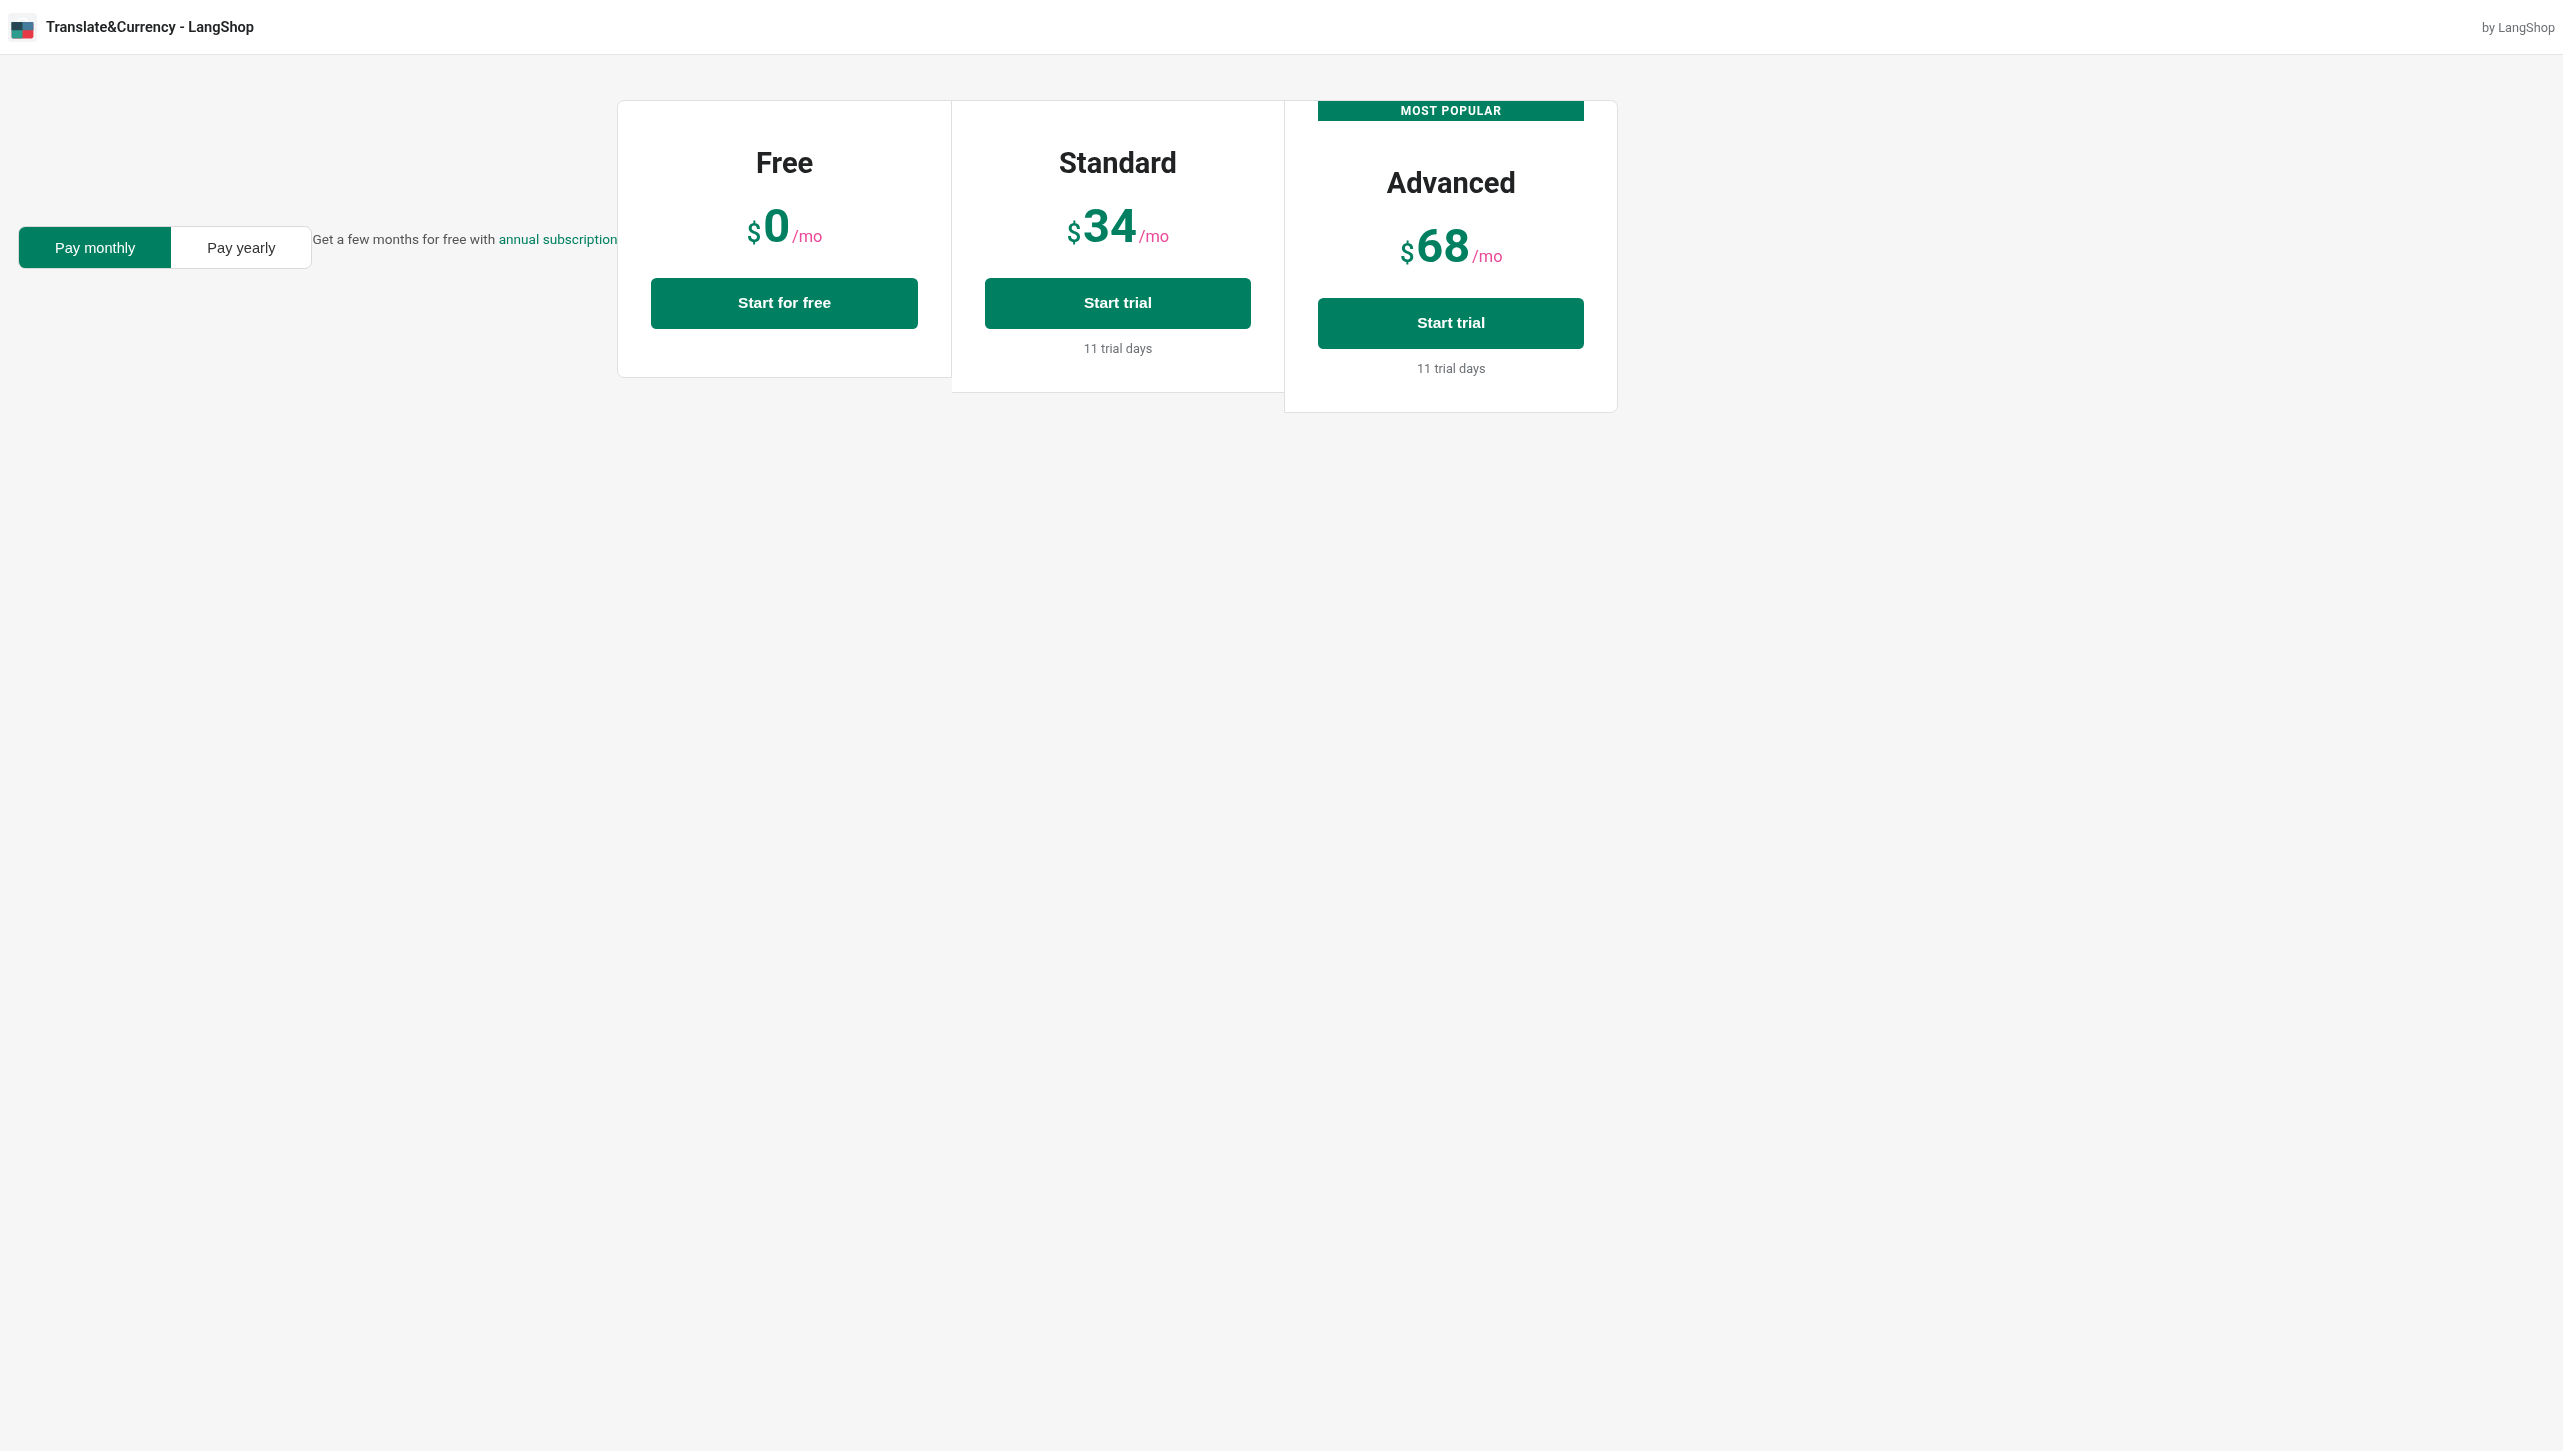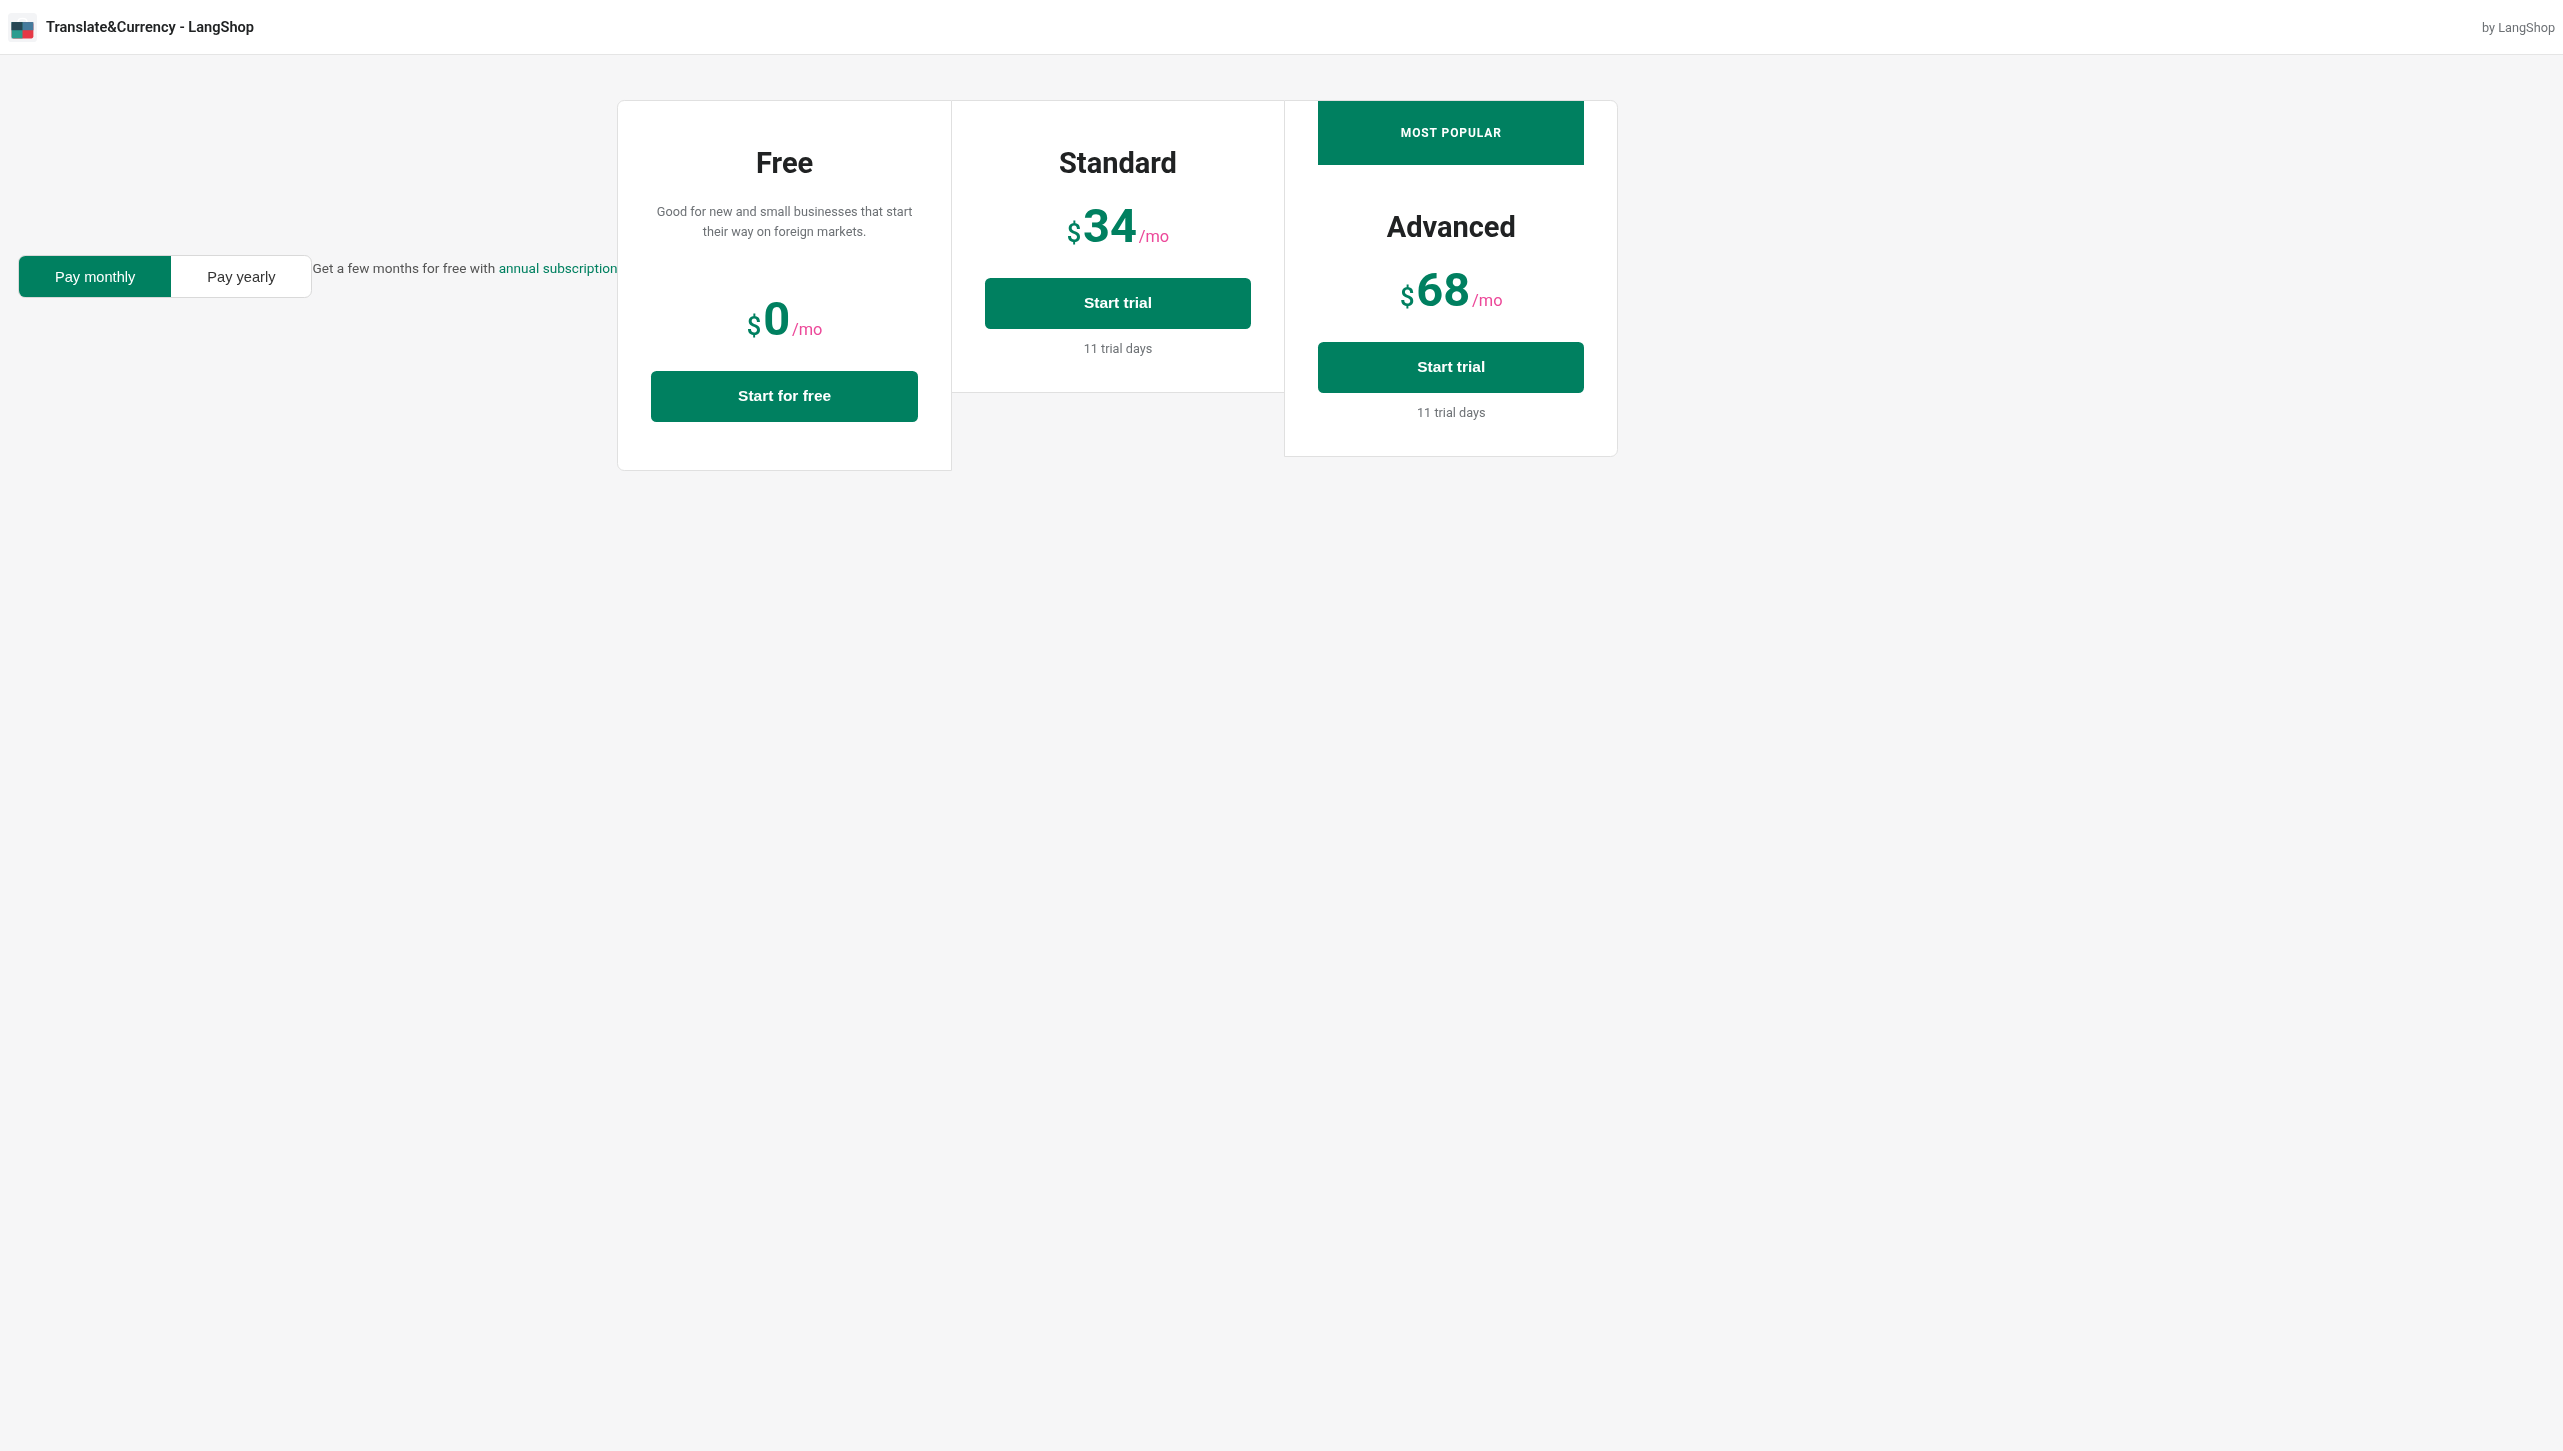--- a/index.html
+++ b/index.html
@@ -129,21 +129,21 @@
       overflow: hidden;
     }
 
     .most-popular-badge {
       background: #008060;
       color: #ffffff;
       font-size: 12px;
       font-weight: 700;
       letter-spacing: 0.9px;
       text-align: center;
-      padding: 25px 0;
+      padding: 3px 0;
       width: 100%;
       margin-bottom: 45px;
     }
 
     .plan-name {
       font-size: 29px;
       font-weight: 700;
       color: #202223;
       margin-bottom: 22px;
       text-align: center;
@@ -233,21 +233,20 @@
 
     <p class="subtitle">
       <span>Get a few months for free with</span>
       <a href="#">annual subscription</a>
     </p>
 
     <div class="cards-container">
 
       <div class="pricing-card">
         <h2 class="plan-name">Free</h2>
-        <p class="plan-description">Good for new and small businesses that start their way on foreign markets.</p>
         <div class="price-display">
           <span class="price-dollar">$</span>
           <span class="price-amount">0</span>
           <span class="price-period">/mo</span>
         </div>
         <button class="cta-button">Start for free</button>
       </div>
 
       <div class="pricing-card">
         <h2 class="plan-name">Standard</h2>

